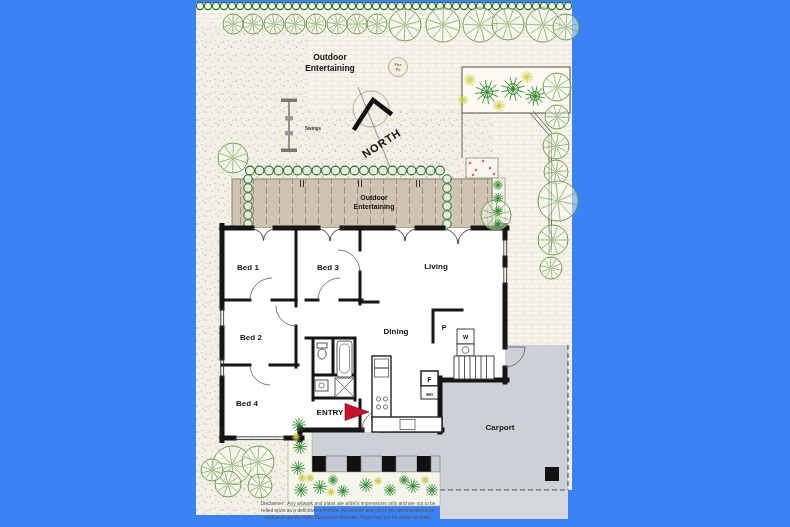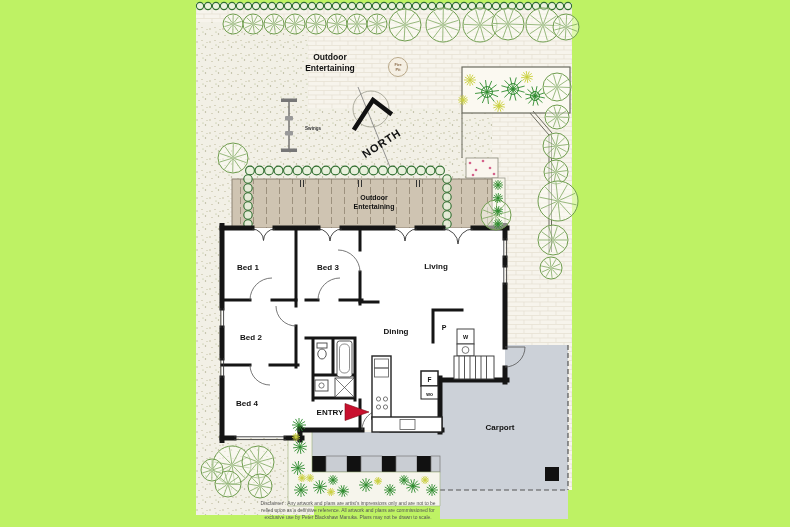--- a/index.html
+++ b/index.html
@@ -1,16 +1,16 @@
 <!DOCTYPE html>
 <html><head>
 <meta charset="utf-8">
 <style>
   html,body{margin:0;padding:0;background:#ffffff;}
-  .stage{position:relative;width:790px;height:527px;background:#bef264;overflow:hidden;
+  .stage{position:relative;width:790px;height:527px;background:#3b82f6;overflow:hidden;
          font-family:"Liberation Sans", sans-serif;}
   svg text{font-family:"Liberation Sans", sans-serif;}
 </style>
 </head>
 <body>
 
 <div class="stage">
 <svg width="790" height="527" viewBox="0 0 790 527">
   <defs>
     <pattern id="brick" width="16" height="9" patternUnits="userSpaceOnUse">

